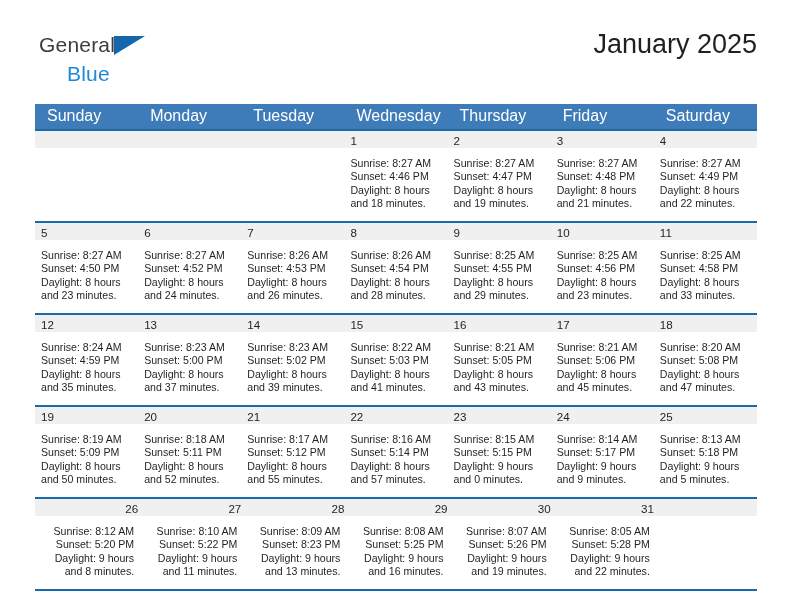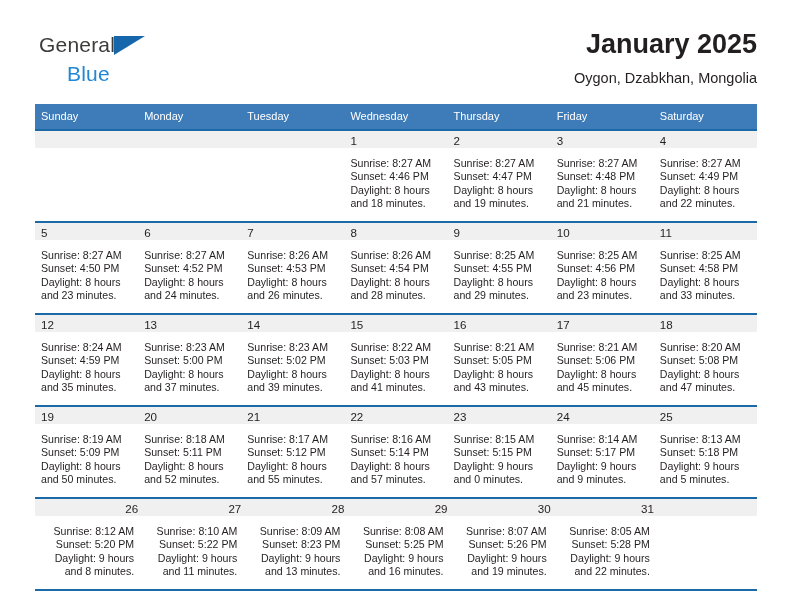--- a/index.html
+++ b/index.html
@@ -67,21 +67,21 @@
   .titles {
     position: absolute;
     right: 0;
     top: 0;
     text-align: right;
   }
   .cal-title {
     font-size: 27px;
     line-height: 32px;
     color: #231f20;
-    font-weight: bold;
+    font-weight: normal;
     margin: 0;
     white-space: nowrap;
   }
   .cal-subtitle {
     font-size: 14.5px;
     line-height: 20px;
     color: #231f20;
     margin: 8px 0 0 0;
     white-space: nowrap;
   }
@@ -92,24 +92,24 @@
     left: 35px;
     top: 104px;
     width: 722px;
     border-collapse: collapse;
     table-layout: fixed;
   }
   .calendar th {
     background: #3e7cb9;
     color: #ffffff;
     font-weight: normal;
-    font-size: 11px;
+    font-size: 16px;
     line-height: 14px;
     text-align: left;
-    padding: 5px 0 6px 6px;
+    padding: 5px 0 6px 12px;
     height: 14px;
   }
   .calendar td {
     vertical-align: top;
     padding: 0;
     height: 90px;
     border-top: 2px solid #1c69a8;
     background: #ffffff;
   }
   .cell-inner {
@@ -153,21 +153,20 @@
   <div class="header">
 
     <div class="brand">
       <span class="brand-row1">General</span>
       <span class="brand-tri"></span>
       <span class="brand-row2">Blue</span>
     </div>
 
     <div class="titles">
       <h1 class="cal-title">January 2025</h1>
-      <p class="cal-subtitle">Oygon, Dzabkhan, Mongolia</p>
     </div>
 
   </div>
 
   <table class="calendar">
     <thead>
       <tr>
         <th>Sunday</th>
         <th>Monday</th>
         <th>Tuesday</th>

